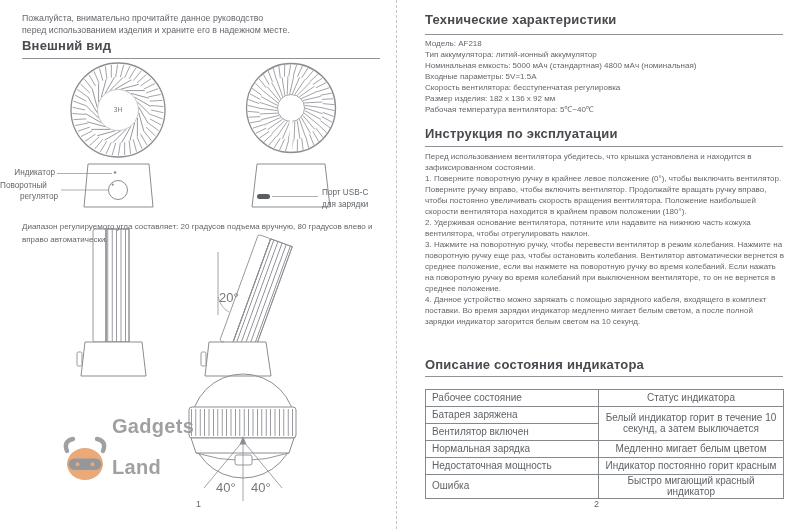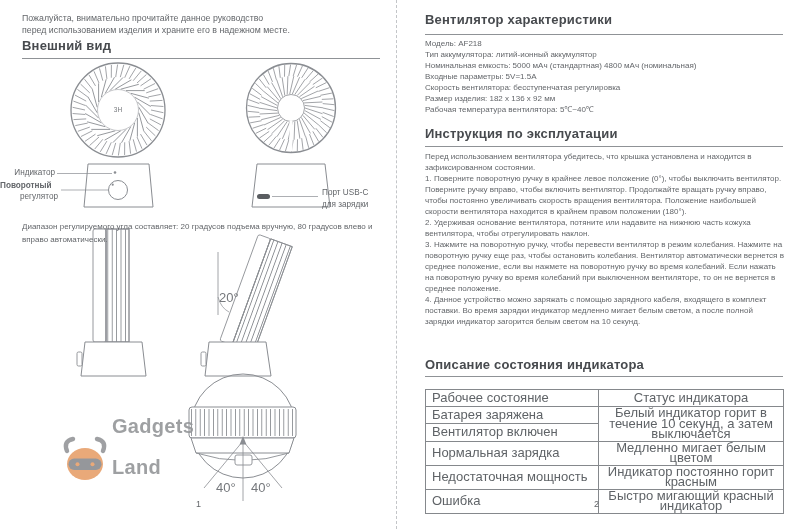--- a/index.html
+++ b/index.html
@@ -10,21 +10,21 @@
   .body-m{font-size:8.8px;line-height:12px;color:#63666a;}
   .h1{font-size:13px;font-weight:700;color:#474a4e;letter-spacing:.2px;}
   .rule{height:1px;background:#8f9296;}
   .label{font-size:8.2px;color:#63666a;line-height:10px;}
   .tiny{font-size:13px;color:#75787c;}
   .pagenum{font-size:9px;color:#63666a;}
   .divider{border-left:1px dashed #c3c5c8;width:0;height:529px;}
   svg{display:block;}
   svg line, svg path, svg rect, svg polygon, svg circle{vector-effect:non-scaling-stroke;}
   table.ind{border-collapse:collapse;table-layout:fixed;width:358px;}
-  table.ind td{border:1px solid #85888c;font-size:13px;color:#5f6367;height:14px;
+  table.ind td{border:1px solid #85888c;font-size:10px;color:#5f6367;height:14px;
                padding:1px 6px;line-height:10.5px;}
   td.left{text-align:left;}
   td.ctr{text-align:center;}
   .wm-text{font-size:20px;font-weight:700;color:#96989b;line-height:21px;letter-spacing:.3px;opacity:.92;}
 </style>
 </head>
 <body>
 
 <div class="spread">
 
@@ -254,21 +254,21 @@
         <line x1="243" y1="441" x2="204" y2="488" stroke-width="0.8"></line>
         <line x1="243" y1="441" x2="282" y2="488" stroke-width="0.8"></line>
         <line x1="243" y1="443" x2="243" y2="501" stroke-width="0.8"></line>
         <polygon points="243,436 239.6,444.5 246.4,444.5" fill="#8a8d92" stroke="none"></polygon>
       </g>
     </svg>
 
     <div class="abs tiny" style="left:104px;top:106px;width:28px;text-align:center;font-size:6.5px;">3H</div>
 
     <div class="abs label" style="left:0;top:168px;width:55px;text-align:right;">Индикатор</div>
-    <div class="abs label" style="left:0;top:181px;width:38px;text-align:right;font-weight:bold;">Поворотный</div>
+    <div class="abs label" style="left:0;top:181px;width:38px;text-align:right;">Поворотный</div>
     <div class="abs label" style="left:0;top:192px;width:58px;text-align:right;">регулятор</div>
     <div class="abs label" style="left:322px;top:188px;">Порт USB-C</div>
     <div class="abs label" style="left:322px;top:200px;">для зарядки</div>
 
     <div class="abs body-s" style="left:22px;top:221px;width:362px;">Диапазон регулируемого угла составляет: 20 градусов подъема вручную, 80 градусов влево и</div>
     <div class="abs body-s" style="left:22px;top:234px;width:362px;">вправо автоматически.</div>
 
     <div class="abs tiny" style="left:219px;top:290px;">20°</div>
     <div class="abs tiny" style="left:216px;top:480px;">40°</div>
     <div class="abs tiny" style="left:251px;top:480px;">40°</div>
@@ -284,21 +284,21 @@
     <div class="abs wm-text" style="left:112px;top:416px;">Gadgets</div>
     <div class="abs wm-text" style="left:112px;top:457px;">Land</div>
 
     <div class="abs pagenum" style="left:196px;top:499px;">1</div>
   </div>
 
   <div class="abs divider" style="left:396px;top:0;"></div>
 
   <div class="abs" style="left:396px;top:0;width:404px;height:529px;">
 
-    <div class="abs h1" style="left:29px;top:12px;">Вентилятор характеристики</div>
+    <div class="abs h1" style="left:29px;top:12px;">Технические характеристики</div>
     <div class="abs rule" style="left:29px;top:34px;width:358px;"></div>
 
     <div class="abs" style="left:29px;top:38px;width:360px;">
       <div class="body-s">Модель: AF218</div>
       <div class="body-s">Тип аккумулятора: литий-ионный аккумулятор</div>
       <div class="body-s">Номинальная емкость: 5000 мАч (стандартная) 4800 мАч (номинальная)</div>
       <div class="body-s">Входные параметры: 5V=1.5A</div>
       <div class="body-s">Скорость вентилятора: бесступенчатая регулировка</div>
       <div class="body-s">Размер изделия: 182 x 136 x 92 мм</div>
       <div class="body-s">Рабочая температура вентилятора: 5℃~40℃</div>

